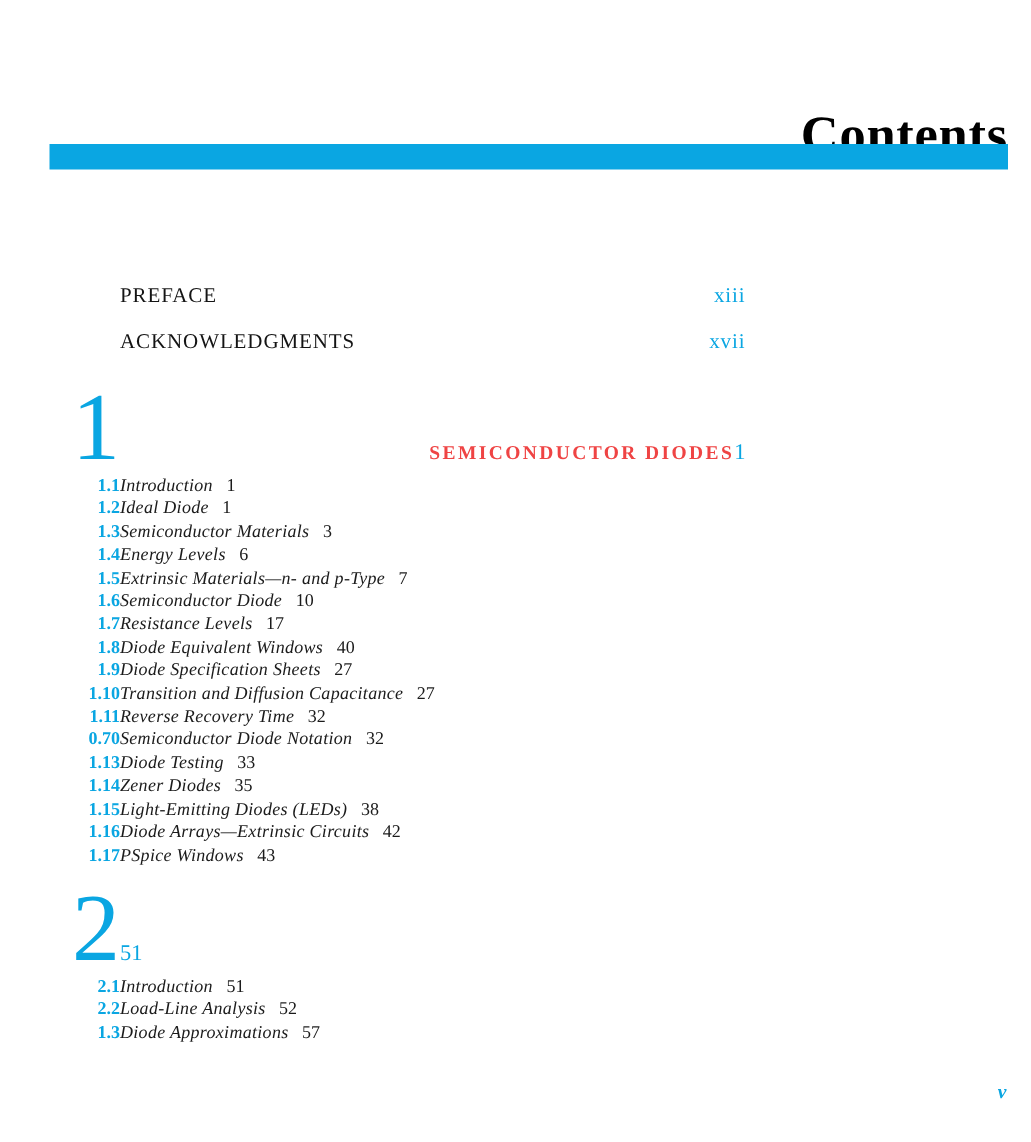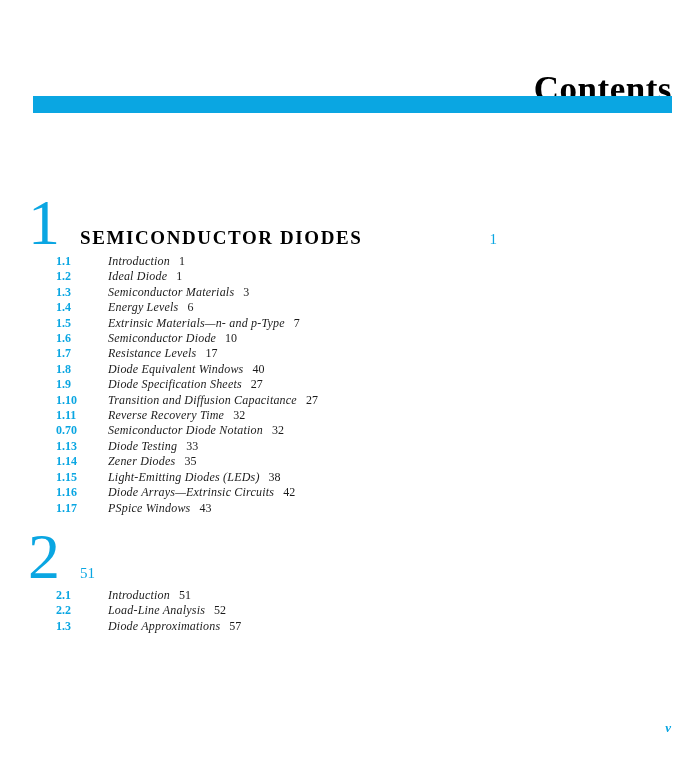--- a/index.html
+++ b/index.html
@@ -5,20 +5,21 @@
   :root { --accent: #0aa6e2; }
   html, body { margin: 0; padding: 0; background: #ffffff; }
   .page {
     position: relative;
     width: 687px;
     height: 761px;
     background: #ffffff;
     overflow: hidden;
     font-family: "Liberation Serif", serif;
     color: #1b1b1b;
+    text-align: right;
   }
   .title {
     position: absolute;
     top: 49px;
     right: 15px;
     font-size: 35px;
     font-weight: 600;
     letter-spacing: 0.5px;
     color: #000000;
     line-height: 1;
@@ -57,41 +58,40 @@
     line-height: 46px;
   }
   .ch-num {
     flex: 0 0 52px;
     font-size: 64px;
     line-height: 46px;
     color: var(--accent);
   }
   .ch-title {
     flex: 1 1 auto;
-    font-size: 19px;
+    font-size: 13px;
     letter-spacing: 1.6px;
     font-weight: 600;
-    color: #000000;
+    color: #ef4444;
   }
   .ch-page {
     font-size: 15px;
     color: var(--accent);
   }
   .sections { margin-top: 8px; }
   .section-row {
     display: flex;
     align-items: baseline;
     line-height: 15.4px;
     font-size: 12px;
   }
   .sec-num {
     flex: 0 0 52px;
     color: var(--accent);
     font-weight: bold;
-    margin-left: 28px;
   }
   .sec-title { color: #1b1b1b; letter-spacing: 0.2px; font-style: italic; }
   .sec-page  { margin-left: 9px; color: #1b1b1b; }
   .folio {
     position: absolute;
     top: 721px;
     right: 16px;
     font-size: 13px;
     font-weight: bold;
     font-style: italic;
@@ -101,20 +101,31 @@
 </style>
 </head>
 <body>
 
 <div class="page">
 
   <h1 class="title">Contents</h1>
   <div class="rule"></div>
 
   <main class="content">
+    <div>
+  <div class="front-row">
+    <span class="fm-label">PREFACE</span>
+    <span class="fm-page">xiii</span>
+  </div>
+
+  <div class="front-row">
+    <span class="fm-label">ACKNOWLEDGMENTS</span>
+    <span class="fm-page">xvii</span>
+  </div>
+</div>
     <div>
   <section class="chapter">
     <div class="chapter-head">
       <span class="ch-num">1</span>
       <span class="ch-title">SEMICONDUCTOR DIODES</span>
       <span class="ch-page">1</span>
     </div>
     <div class="sections">
   <div class="section-row">
     <span class="sec-num">1.1</span>

